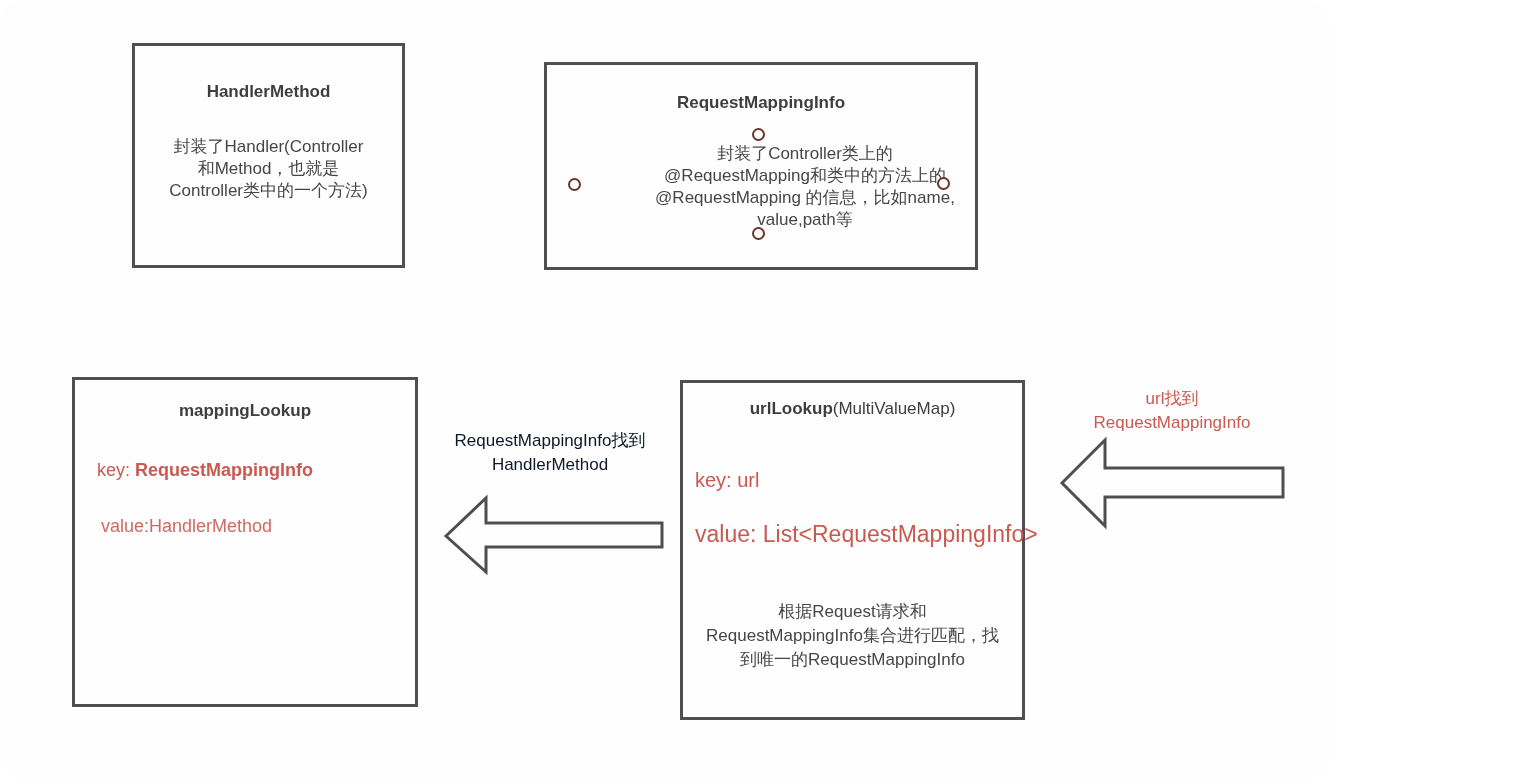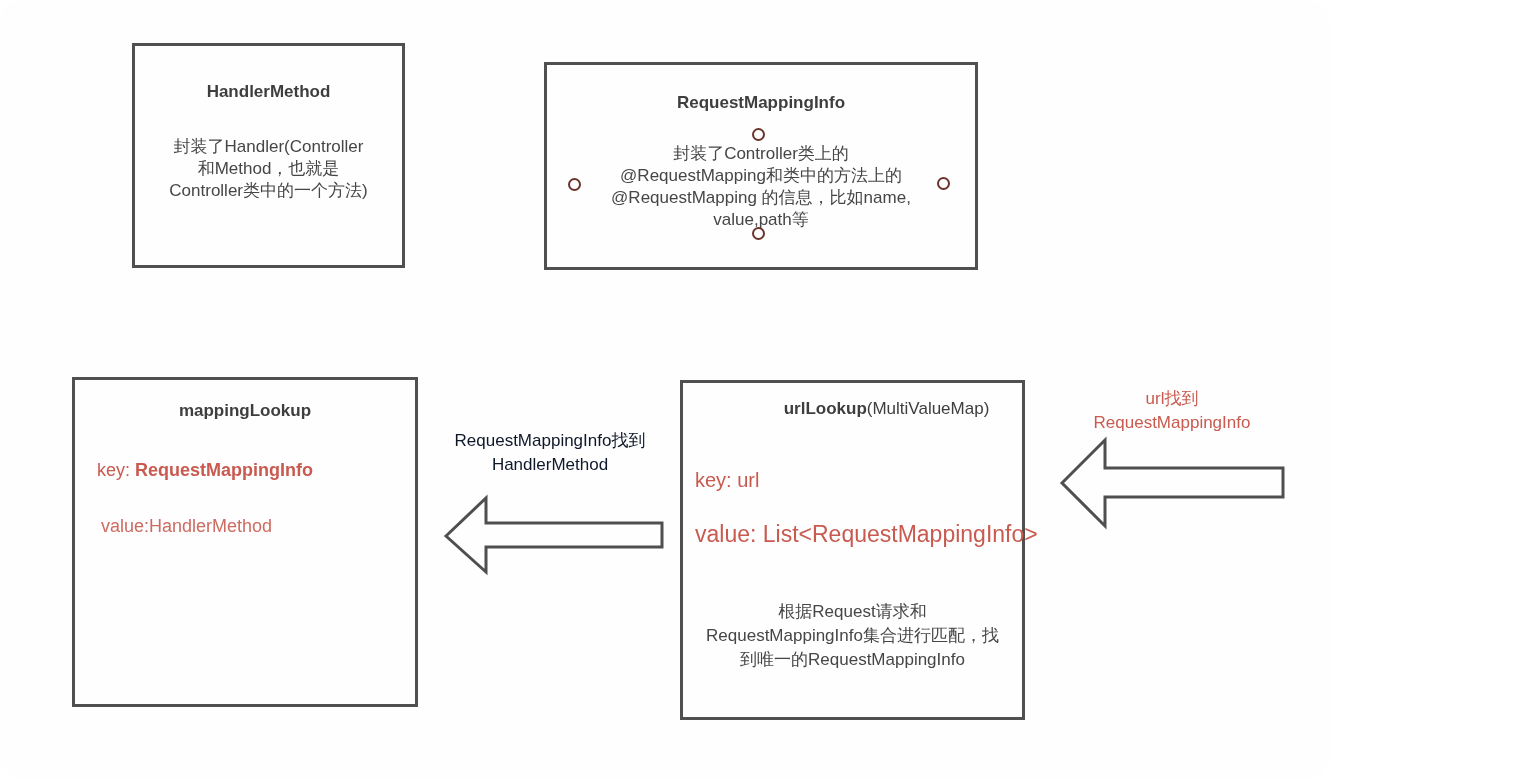--- a/index.html
+++ b/index.html
@@ -88,39 +88,39 @@
 
   <div class="dbox" style="left:132px; top:43px; width:273px; height:225px;">
     <div class="dbox-title" style="top:36px;">HandlerMethod</div>
     <div class="dbox-body" style="top:90px;">封装了Handler(Controller
 和Method，也就是
 Controller类中的一个方法)</div>
   </div>
 
   <div class="dbox" style="left:544px; top:62px; width:434px; height:208px;">
     <div class="dbox-title" style="top:28px;">RequestMappingInfo</div>
-    <div class="dbox-body" style="top:78px;">封装了Controller类上的
+    <div class="dbox-body" style="top:78px;padding-left:44px;">封装了Controller类上的
 @RequestMapping和类中的方法上的
 @RequestMapping 的信息，比如name,
 value,path等</div>
   </div>
 
   <div class="handle-circle" style="left:752px; top:128px;"></div>
   <div class="handle-circle" style="left:568px; top:178px;"></div>
   <div class="handle-circle" style="left:937px; top:177px;"></div>
   <div class="handle-circle" style="left:752px; top:227px;"></div>
 
   <div class="dbox" style="left:72px; top:377px; width:346px; height:330px;">
     <div class="dbox-title" style="top:21px;">mappingLookup</div>
     <div class="red-line" style="left:22px; top:80px;"><span>key: </span><span style="font-weight:bold;">RequestMappingInfo</span></div>
     <div class="red-line" style="left:26px; top:136px; color:#cd6b61;">value:HandlerMethod</div>
   </div>
 
   <div class="dbox" style="left:680px; top:380px; width:345px; height:340px;">
-    <div class="dbox-title" style="top:16px;padding-left:34px;"><span>urlLookup</span><span style="font-weight:normal;">(MultiValueMap)</span></div>
+    <div class="dbox-title" style="top:16px;"><span>urlLookup</span><span style="font-weight:normal;">(MultiValueMap)</span></div>
     <div class="red-line" style="left:12px; top:86px; font-size:20px;">key: url</div>
     <div class="red-line" style="left:12px; top:138px; font-size:23px;">value: List&lt;RequestMappingInfo&gt;</div>
     <div class="dbox-body" style="top:217px; font-size:17px; line-height:24px;">根据Request请求和
 RequestMappingInfo集合进行匹配，找
 到唯一的RequestMappingInfo</div>
   </div>
 
   <div class="dbox" style="left:1345px; top:417px; width:143px; height:98px; border-width:4px; display:flex; align-items:center; justify-content:center;">
     <span style="font-size:20px; color:#c85a50;">url</span>
   </div>

